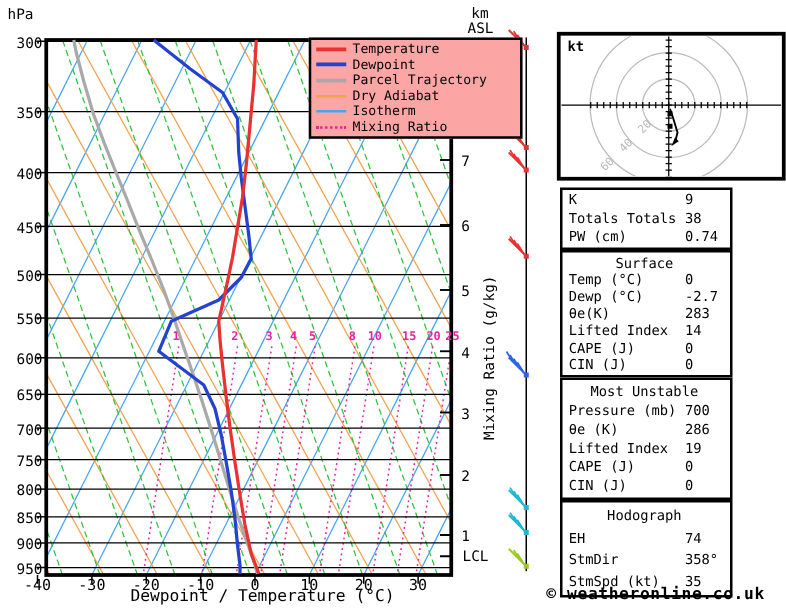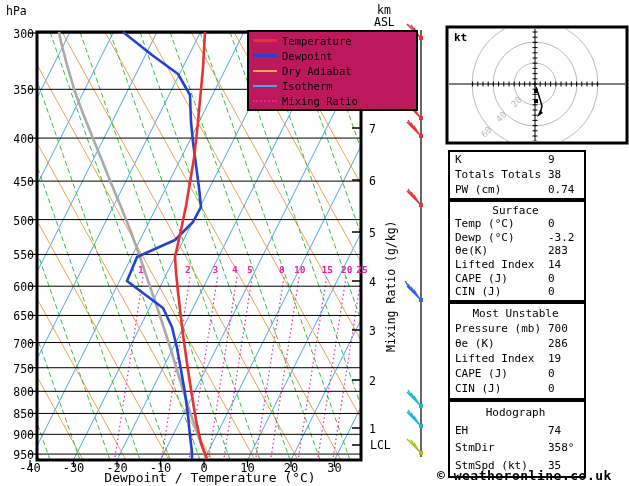--- a/index.html
+++ b/index.html
@@ -9,21 +9,21 @@
   .title{font-size:14px;font-weight:bold;letter-spacing:1px;}
   .date{font-size:13px;font-weight:bold;}
   .axlab{font-size:11.5px;}
   .plab{width:34px;text-align:right;font-size:11.5px;}
   .tlab{width:36px;text-align:center;font-size:12px;}
   .xtitle{width:320px;text-align:center;font-size:13px;}
   .kmlab{font-size:11.5px;}
   .mixnum{font-size:9.5px;font-weight:bold;}
   .mixtitle{font-size:11.5px;transform-origin:0 0;transform:rotate(-90deg);width:210px;}
   .legend{position:absolute;left:247px;top:30px;width:171px;height:81px;border:2px solid #000;
-          background:#be185d;box-sizing:border-box;display:flex;flex-direction:column;
+          background:#fca5a5;box-sizing:border-box;display:flex;flex-direction:column;
           justify-content:space-around;padding:1px 0 1px 4px;}
   .lrow{display:flex;align-items:center;gap:5px;height:10px;}
   .lswatch{width:24px;height:0;flex:none;}
   .llab{font-size:10.5px;line-height:10px;}
   .box{position:absolute;left:448px;width:138px;border:2px solid #000;background:#fff;
        box-sizing:border-box;display:flex;flex-direction:column;justify-content:space-around;
        padding:1px 0 1px 5px;}
   .trow{position:relative;font-size:11px;line-height:12px;}
   .tval{position:absolute;left:93px;top:0;}
   .thead{text-align:center;font-size:11px;padding-right:8px;}
@@ -298,20 +298,24 @@
   <div class="legend" id="legend">
       <div class="lrow">
         <div class="lswatch" style="border-top: 3px solid rgb(232, 50, 50);"></div>
         <div class="llab">Temperature</div>
       </div>
       <div class="lrow">
         <div class="lswatch" style="border-top: 3px solid rgb(35, 67, 207);"></div>
         <div class="llab">Dewpoint</div>
       </div>
       <div class="lrow">
+        <div class="lswatch" style="border-top: 3px solid rgb(169, 169, 169);"></div>
+        <div class="llab">Parcel Trajectory</div>
+      </div>
+      <div class="lrow">
         <div class="lswatch" style="border-top: 2px solid rgb(242, 161, 78);"></div>
         <div class="llab">Dry Adiabat</div>
       </div>
       <div class="lrow">
         <div class="lswatch" style="border-top: 2px solid rgb(71, 164, 245);"></div>
         <div class="llab">Isotherm</div>
       </div>
       <div class="lrow">
         <div class="lswatch" style="border-top: 2px dotted rgb(233, 35, 164);"></div>
         <div class="llab">Mixing Ratio</div>
@@ -373,21 +377,21 @@
 
   <div id="tables">
       <div class="box" style="top: 150px; height: 50px;">
         <div class="trow"><span>K</span><span class="tval">9</span></div>
         <div class="trow"><span>Totals Totals</span><span class="tval">38</span></div>
         <div class="trow"><span>PW (cm)</span><span class="tval">0.74</span></div>
       </div>
       <div class="box" style="top: 200px; height: 102px;">
         <div class="thead">Surface</div>
         <div class="trow"><span>Temp (°C)</span><span class="tval">0</span></div>
-        <div class="trow"><span>Dewp (°C)</span><span class="tval">-3.2</span></div>
+        <div class="trow"><span>Dewp (°C)</span><span class="tval">-2.7</span></div>
         <div class="trow"><span>θe(K)</span><span class="tval">283</span></div>
         <div class="trow"><span>Lifted Index</span><span class="tval">14</span></div>
         <div class="trow"><span>CAPE (J)</span><span class="tval">0</span></div>
         <div class="trow"><span>CIN (J)</span><span class="tval">0</span></div>
       </div>
       <div class="box" style="top: 302px; height: 98px;">
         <div class="thead">Most Unstable</div>
         <div class="trow"><span>Pressure (mb)</span><span class="tval">700</span></div>
         <div class="trow"><span>θe (K)</span><span class="tval">286</span></div>
         <div class="trow"><span>Lifted Index</span><span class="tval">19</span></div>

